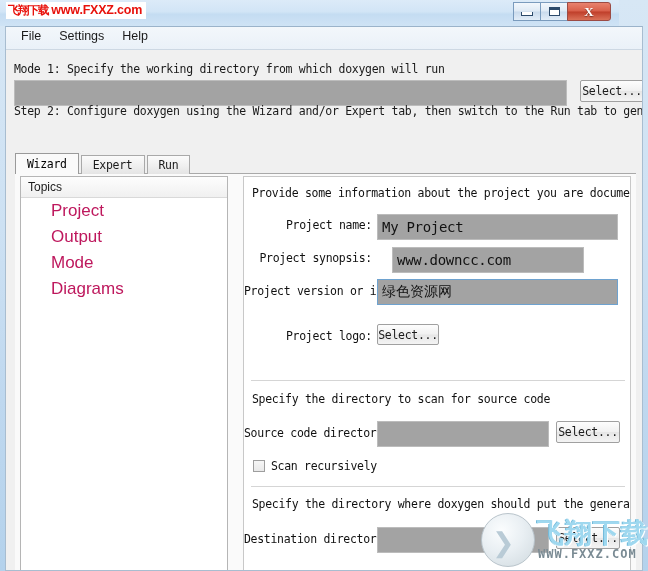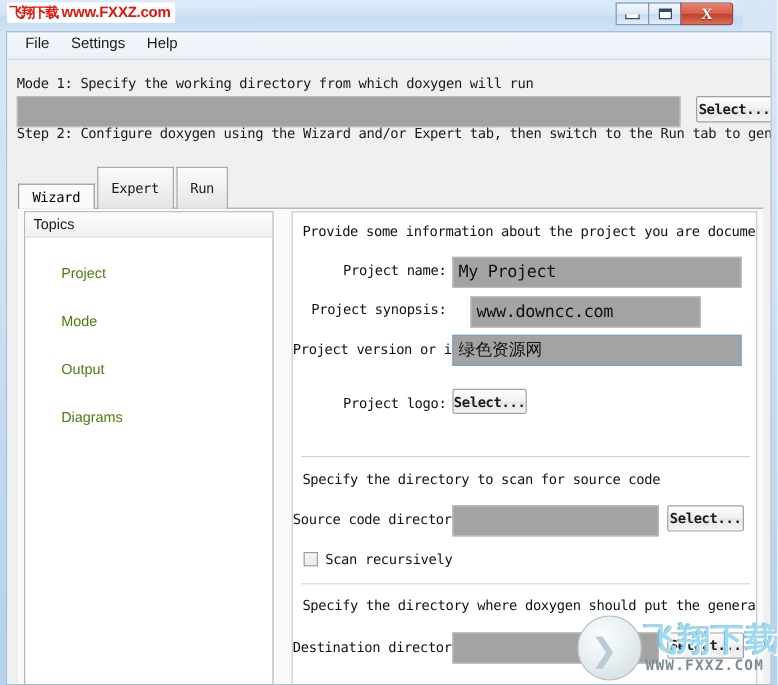--- a/index.html
+++ b/index.html
@@ -182,41 +182,40 @@
     background: linear-gradient(to bottom, #fdfdfd 0%, #f1f1f1 48%, #e6e6e6 52%, #f4f4f4 100%);
     border: 1px solid #a0a0a0;
     border-radius: 2px;
     font-size: 11.5px;
     color: #1c1c1c;
     font-family: "DejaVu Sans Mono", "Liberation Mono", monospace;
     letter-spacing: -0.3px;
     box-sizing: border-box;
     cursor: default;
     padding: 0;
-    font-weight: bold;
   }
   .btn.disabled { color: #9a9a9a; border-color: #bdbdbd; }
 
   .select-workdir {
     position: absolute;
     left: 566px; top: 0;
     width: 64px; height: 22px;
   }
 
   
   .tabs {
     position: absolute;
     left: 9px; top: 104px;
     height: 20px;
     display: flex;
     align-items: flex-end;
     z-index: 3;
   }
   .tab {
-    height: 35px;
+    height: 19px;
     padding: 0 11px;
     font-size: 11.5px;
     font-family: "DejaVu Sans Mono", "Liberation Mono", monospace;
     letter-spacing: -0.3px;
     background: linear-gradient(to bottom, #fbfbfb 0%, #eeeeee 60%, #e4e4e4 100%);
     border: 1px solid #a9a9a9;
     border-bottom: none;
     color: #1c1c1c;
     display: flex; align-items: center;
     margin-right: 2px;
@@ -253,25 +252,24 @@
     height: 21px;
     background: linear-gradient(to bottom, #fdfdfd 0%, #f0f0f0 100%);
     border-bottom: 1px solid #d9d9d9;
     font-size: 12px;
     color: #1b1b1b;
     display: flex; align-items: center;
     padding-left: 7px;
     box-sizing: border-box;
   }
   .topic-item {
-    font-size: 12px;
-    color: #4d7c0f;
+    font-size: 17px;
+    color: #be185d;
     padding: 3px 0 3px 30px;
     cursor: default;
-    margin-top: 20px;
   }
 
   
   .rightpane {
     position: absolute;
     left: 228px; top: 2px;
     width: 388px; height: 416px;
     background: #ffffff;
     border: 1px solid #c8c8c8;
     box-sizing: border-box;
@@ -408,22 +406,22 @@
           <div class="tab active">Wizard</div>
           <div class="tab">Expert</div>
           <div class="tab">Run</div>
         </div>
 
         <div class="tabpanel">
 
           <div class="topics">
             <div class="topics-header">Topics</div>
             <div class="topic-item">Project</div>
+            <div class="topic-item">Output</div>
             <div class="topic-item">Mode</div>
-            <div class="topic-item">Output</div>
             <div class="topic-item">Diagrams</div>
           </div>
 
           <div class="rightpane">
 
             <div class="section-text mono" style="left:8px; top:9px;">Provide some information about the project you are documenting</div>
 
             <div class="field-label mono" style="left:0px; top:41px; width:128px;">Project name:</div>
             <input class="text-input mono" type="text" style="position: absolute; left: 133px; top: 37px; width: 241px;" value="My Project">
 

